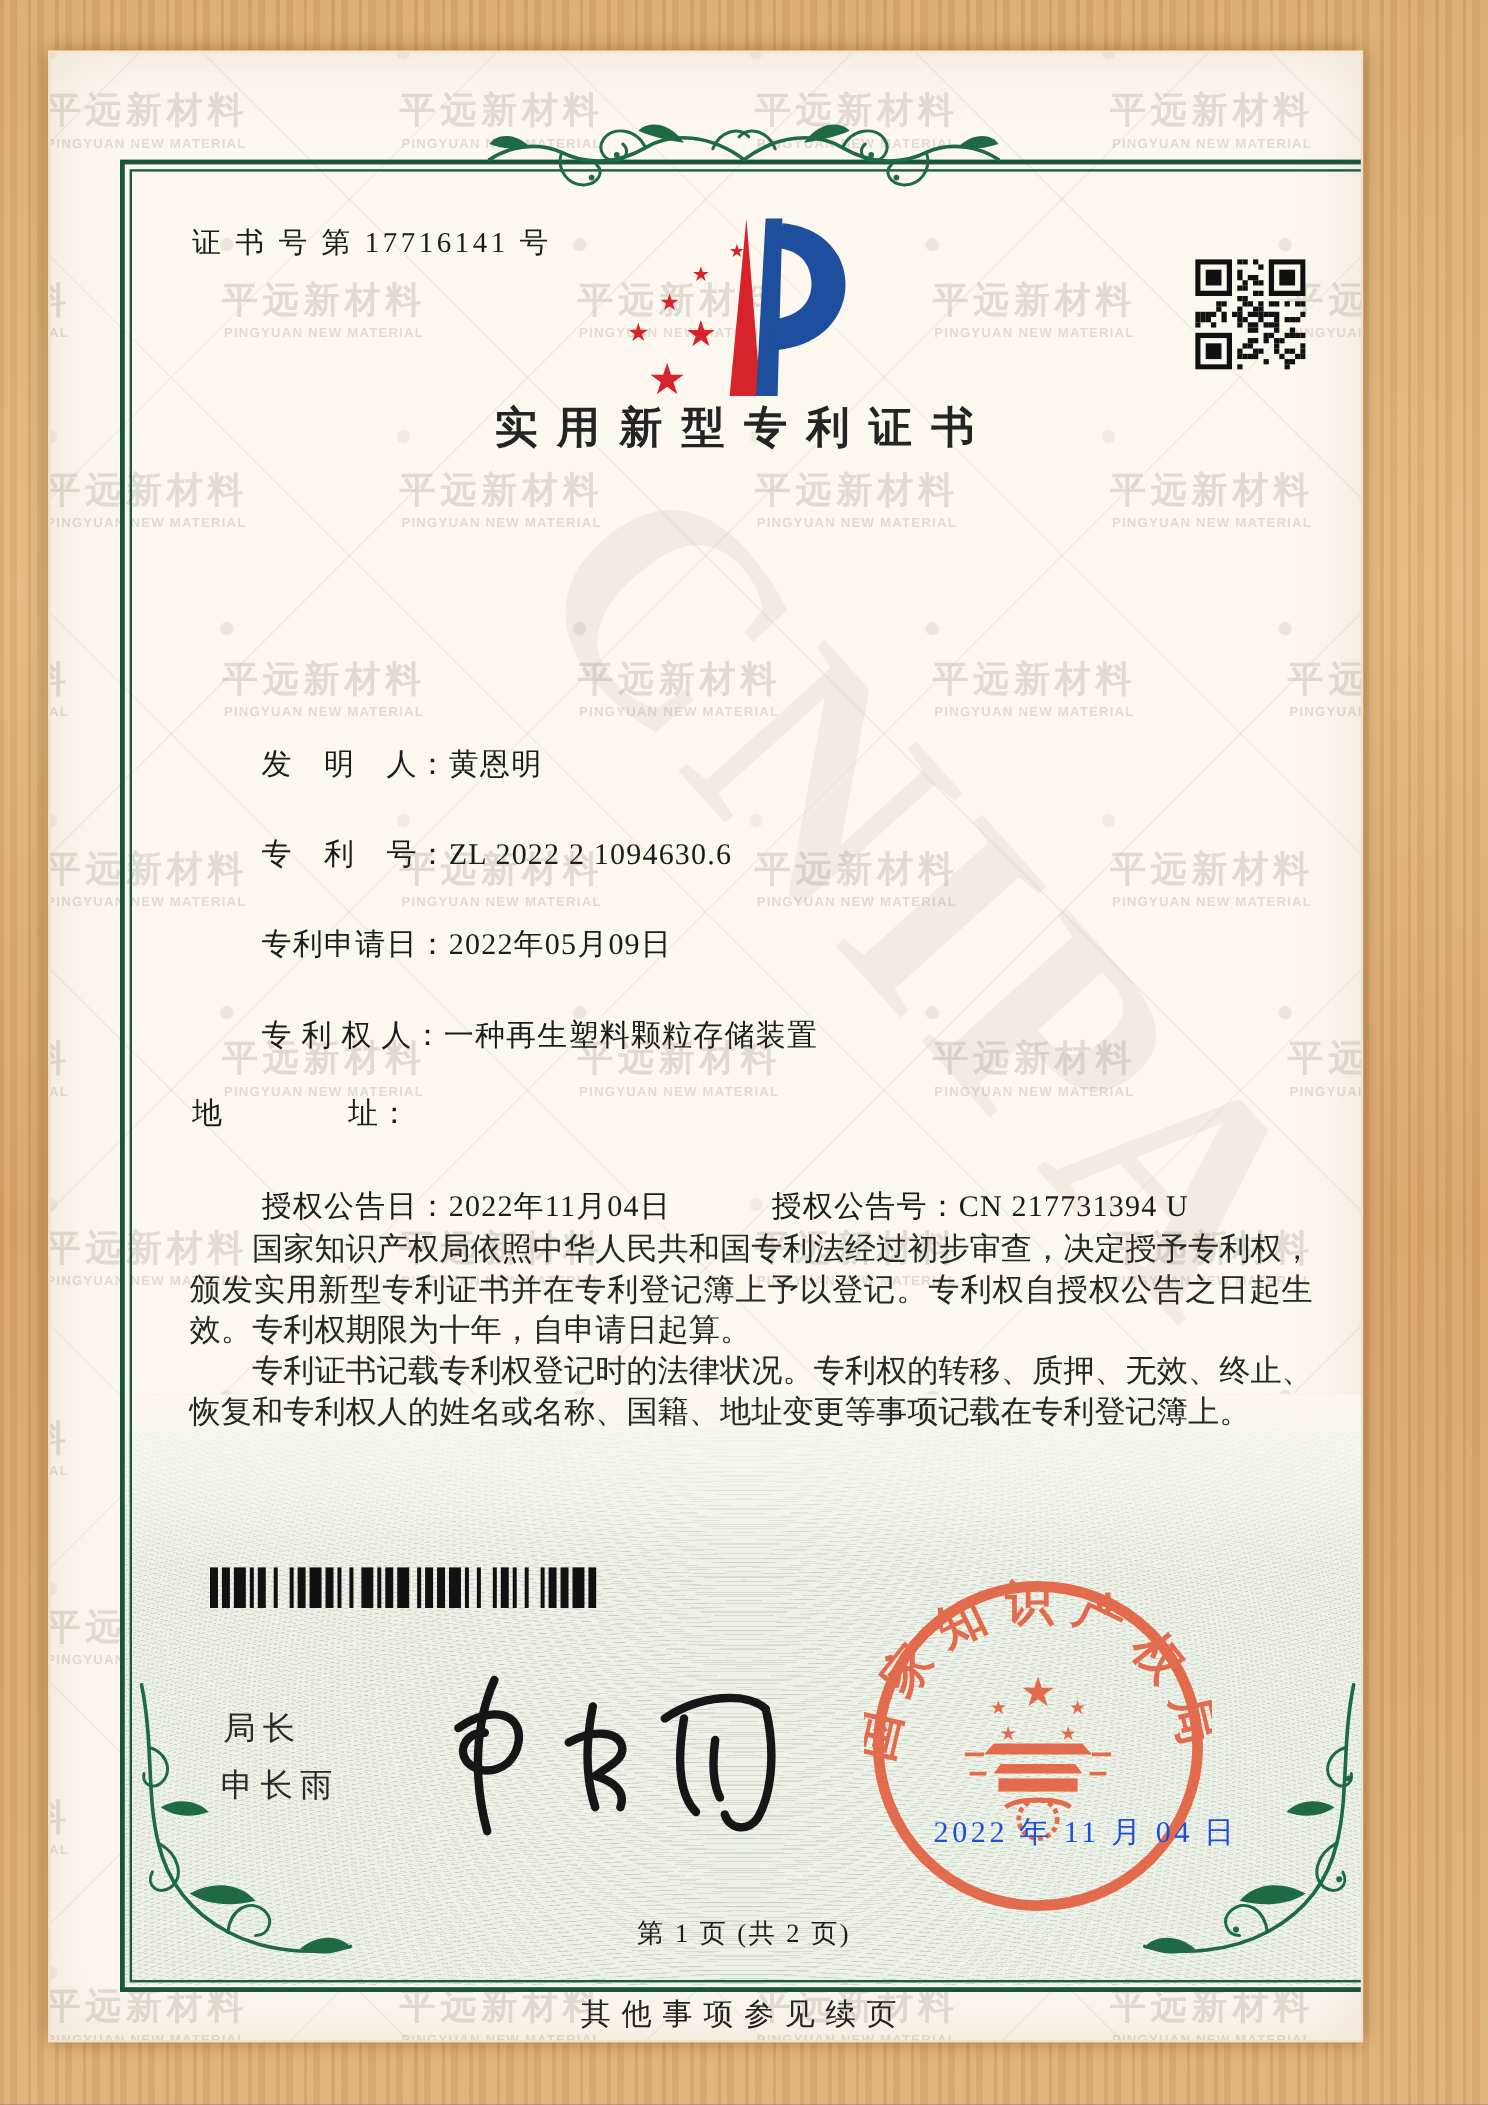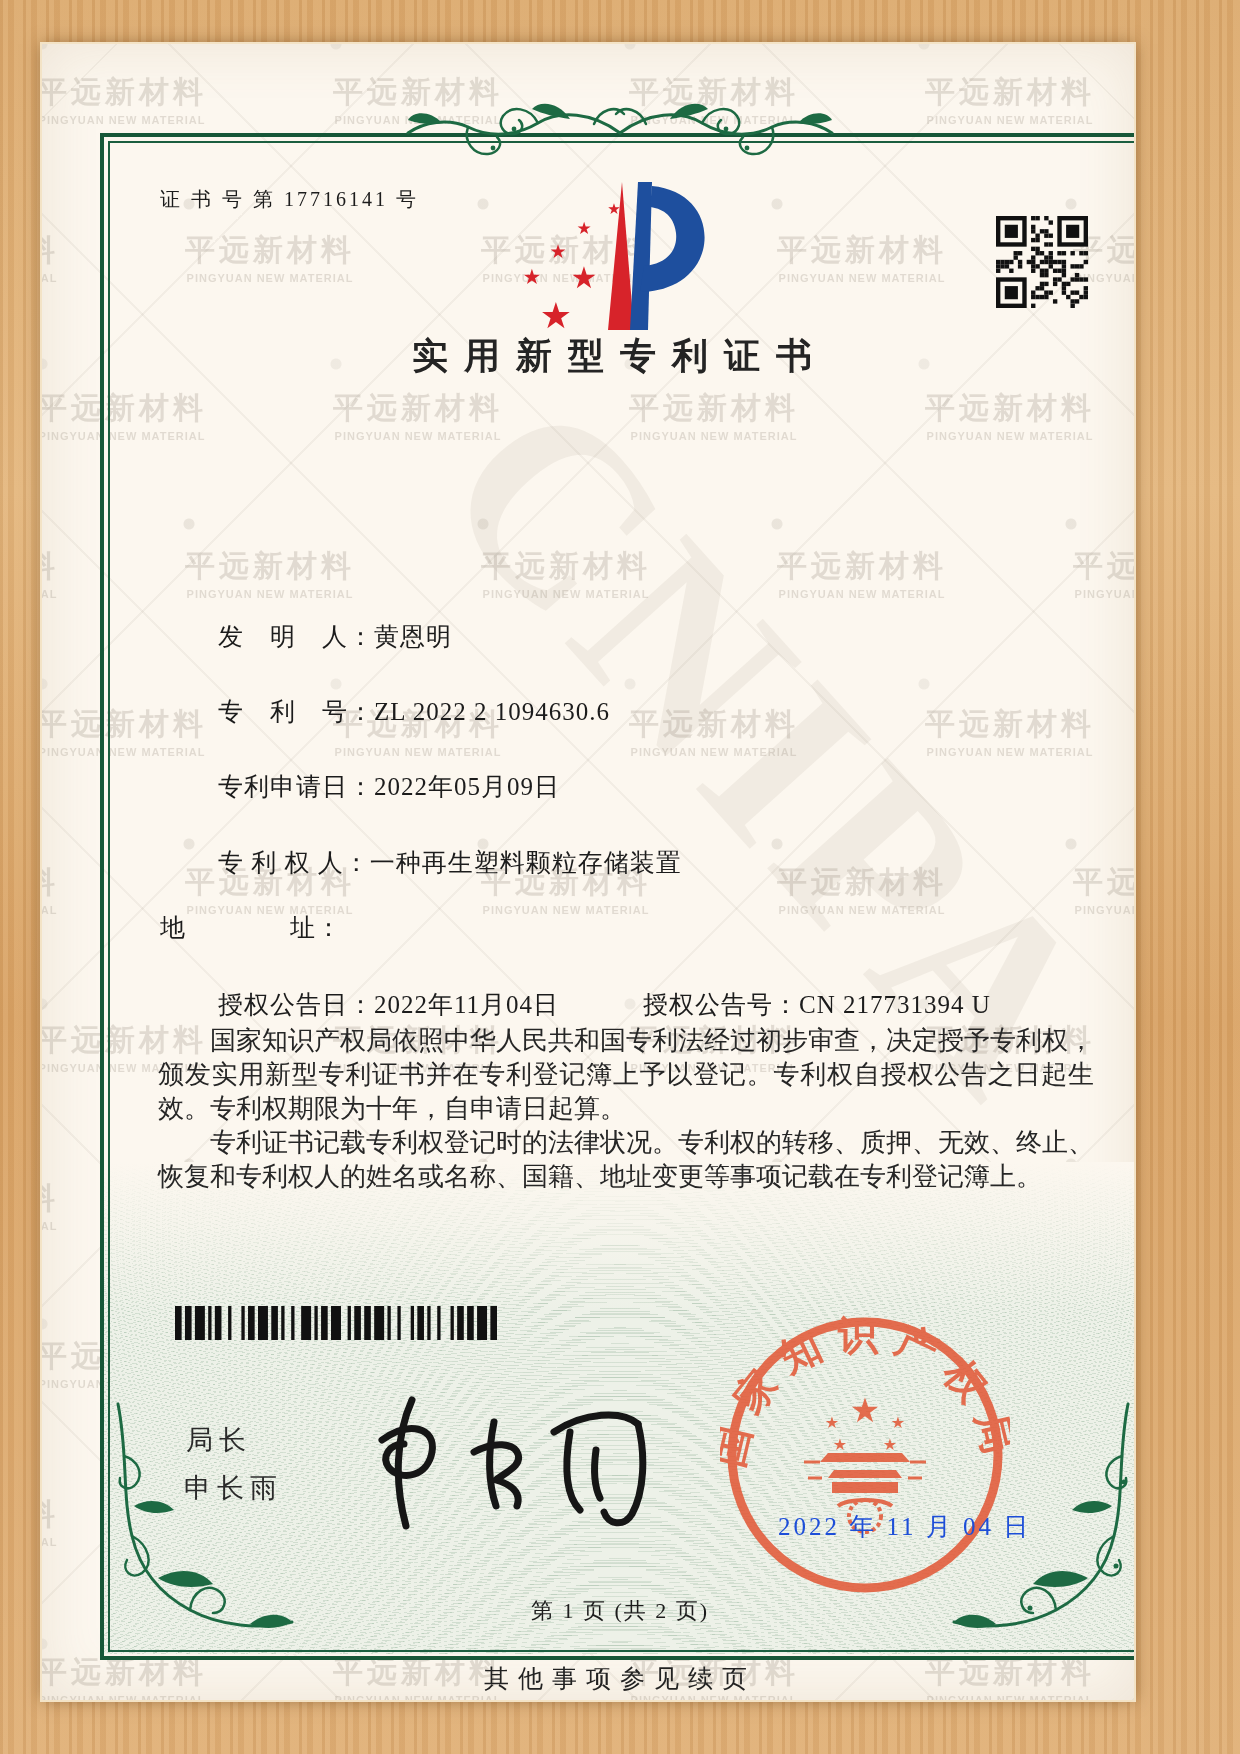--- a/index.html
+++ b/index.html
@@ -32,21 +32,21 @@
       repeating-radial-gradient(ellipse 1600px 720px at 50% -42%, rgba(118,158,128,.24) 0 1px, transparent 1px 7px),
       repeating-radial-gradient(ellipse 1400px 660px at 50% 142%, rgba(118,158,128,.20) 0 1px, transparent 1px 8px),
       #edf1e8;}
   .cert-frame{position:absolute;left:58px;top:89px;width:1040px;height:1519px;border:4px solid #175738;z-index:2;pointer-events:none;}
   .cert-frame::after{content:'';position:absolute;inset:4px;border:2px solid #1b5e3f;}
   .orn{position:absolute;z-index:3;pointer-events:none;}
   .orn-top{left:338px;top:52px;}
   .orn-br{left:884px;top:1352px;}
   .orn-bl{left:66px;top:1352px;transform:scaleX(-1);}
   .content{position:absolute;inset:0;z-index:4;}
-  .cert-no{position:absolute;left:118px;top:142px;font-size:20px;letter-spacing:3px;}
+  .cert-no{position:absolute;left:118px;top:142px;font-size:24px;letter-spacing:3px;}
   .logo{position:absolute;left:426px;top:132px;}
   .qr{position:absolute;left:954px;top:172px;}
   .title{position:absolute;left:58px;top:288px;width:1040px;text-align:center;
     font-size:36px;font-weight:bold;letter-spacing:16px;color:#242424;}
   .field{position:absolute;left:118px;font-size:25px;letter-spacing:1px;white-space:pre;}
   .addr-wrap{position:absolute;left:118px;top:844px;font-size:25px;letter-spacing:1px;display:flex;}
   .addr-label{white-space:pre;margin-top:23px;}
   .addr-value{width:720px;line-height:37px;}
   .grant-right{position:absolute;left:543px;font-size:25px;letter-spacing:1px;white-space:pre;}
   .paras{position:absolute;left:116px;top:980px;width:936px;font-size:26px;line-height:34px;

